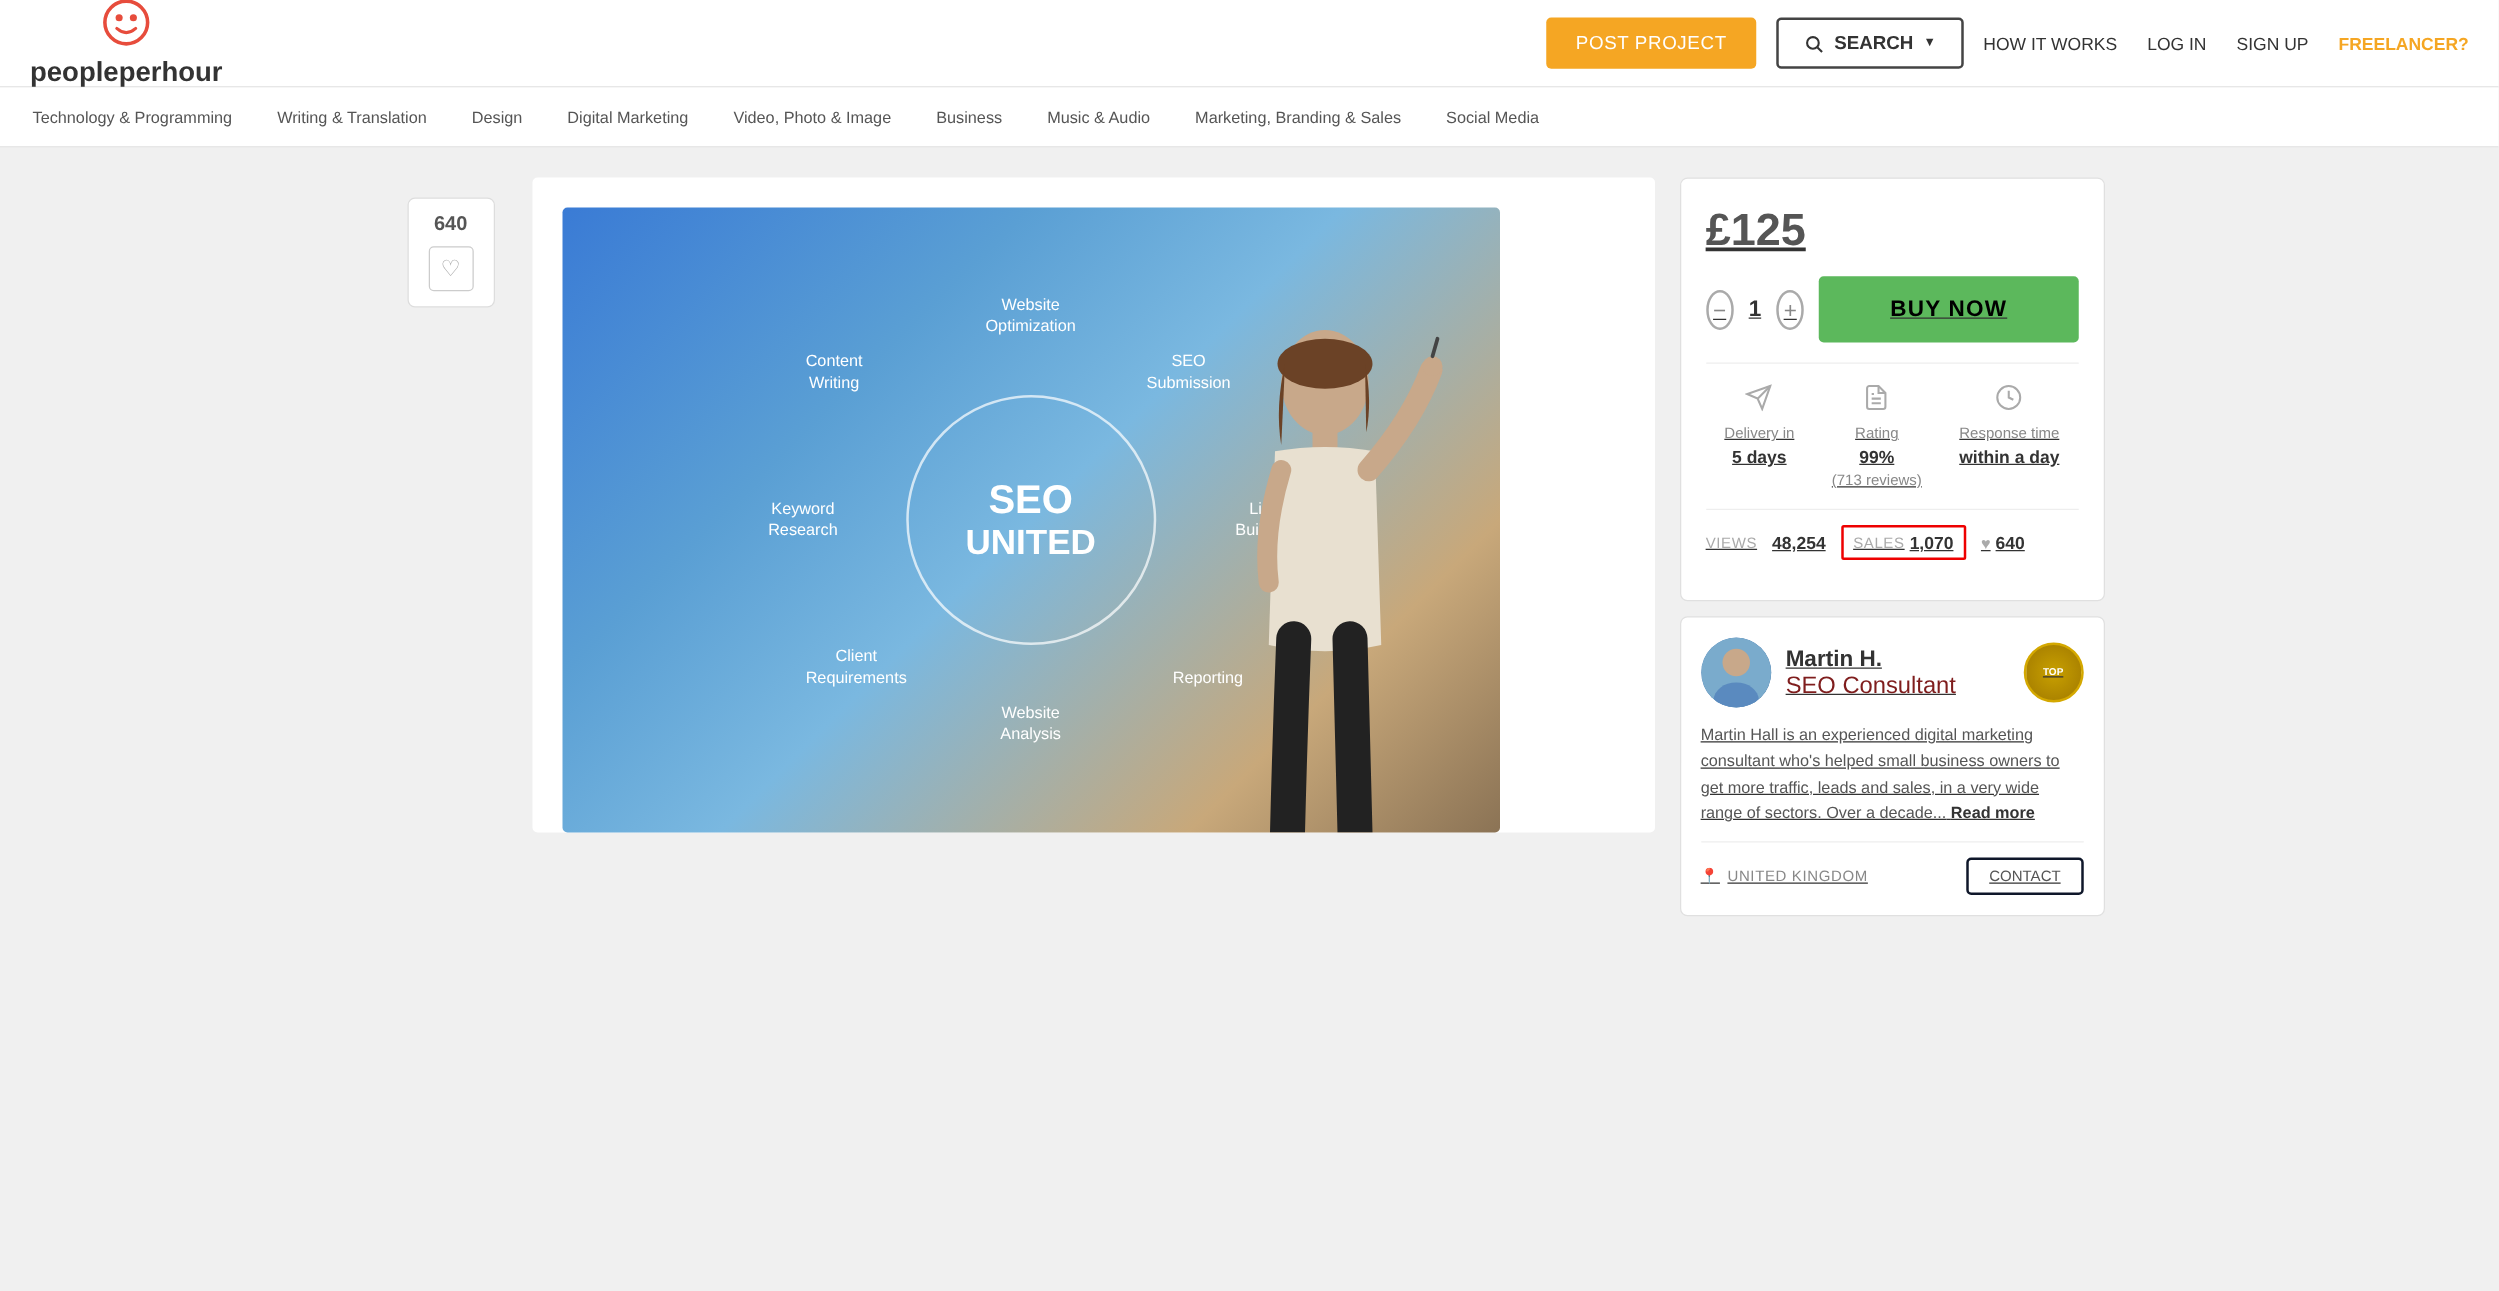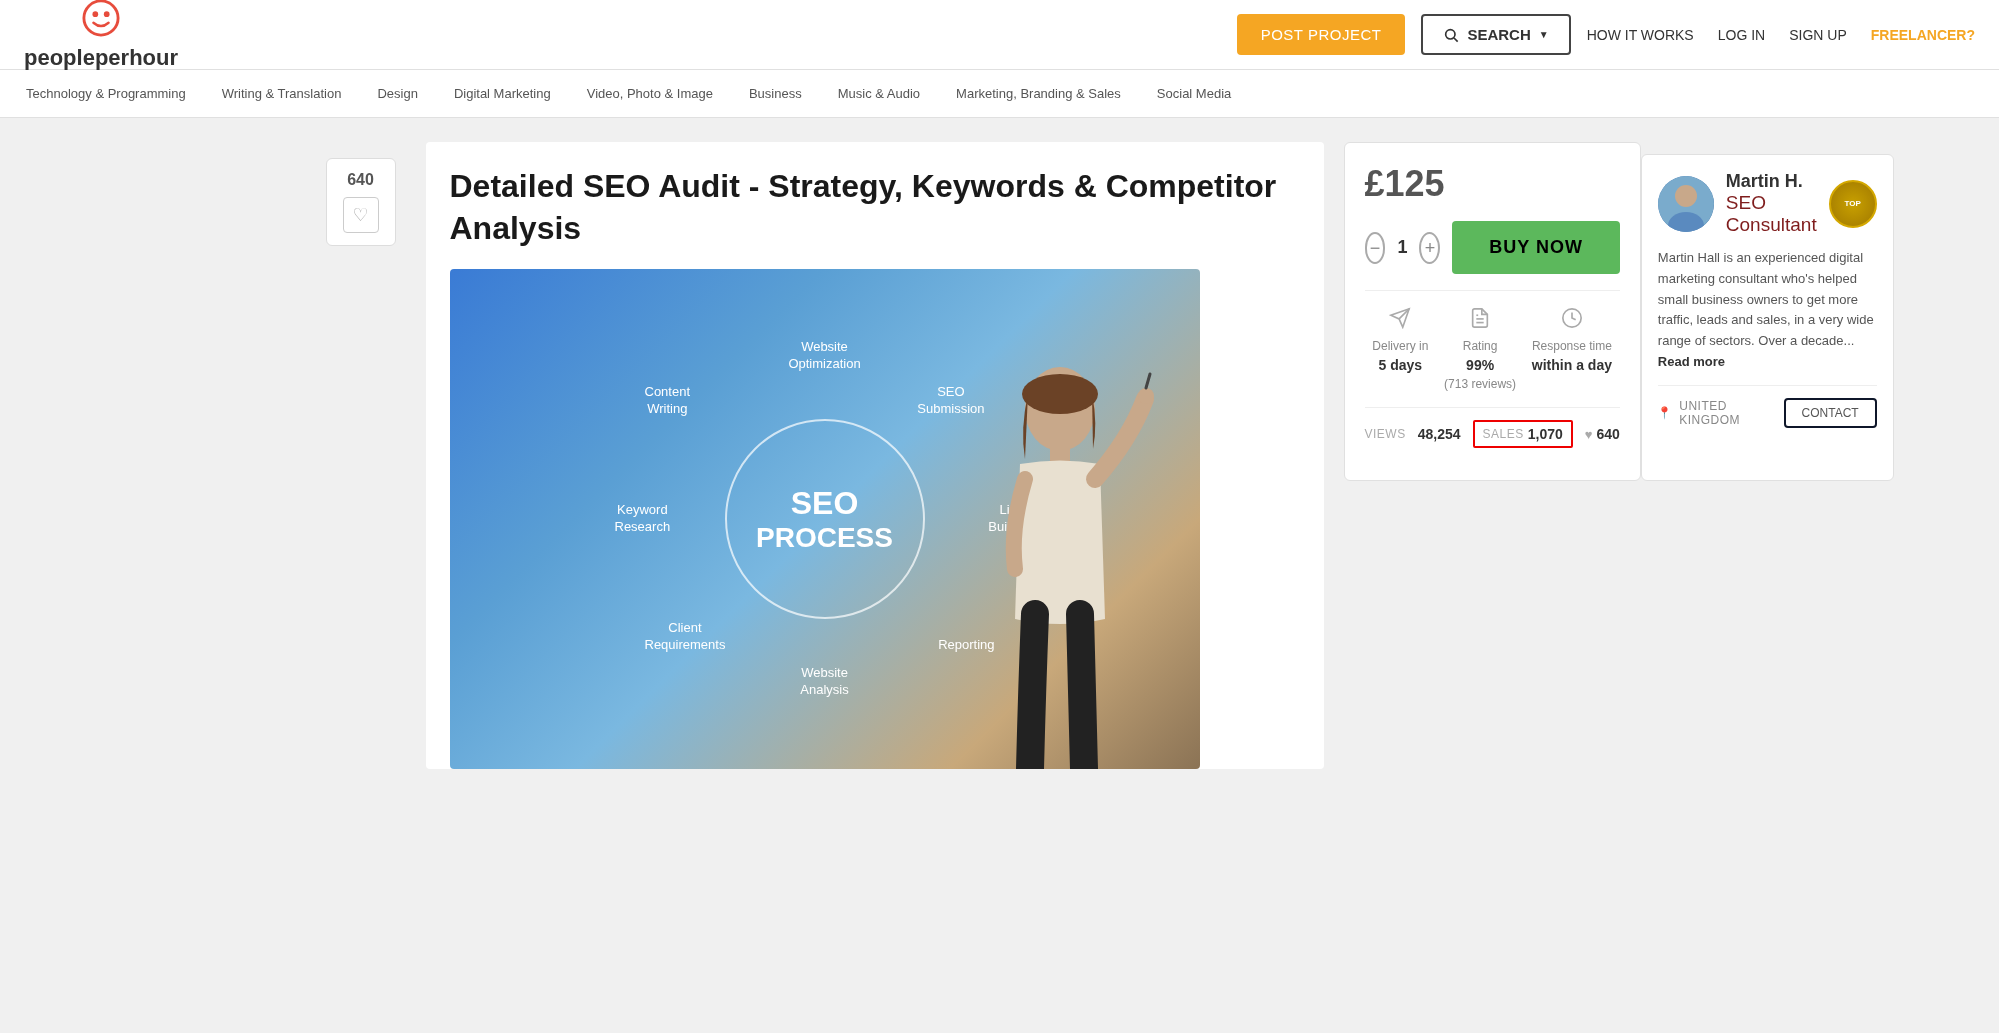--- a/index.html
+++ b/index.html
@@ -230,22 +230,23 @@
       bottom: 0;
       width: 200px;
       height: 420px;
     }
 
     
     .right-sidebar {
       min-width: 340px;
       max-width: 340px;
       display: flex;
-      flex-direction: row;
+      flex-direction: column;
       gap: 0;
+      text-decoration: underline;
     }
     .price-box {
       background: #fff;
       border: 1px solid #e0e0e0;
       border-radius: 6px;
       padding: 20px;
     }
     .price {
       font-size: 36px;
       font-weight: 700;
@@ -488,28 +489,27 @@
   <div class="left-sidebar">
     <div class="likes-box">
       <span class="likes-count">640</span>
       <button class="heart-btn">
         <span>♡</span>
       </button>
     </div>
   </div>
 
   <div class="product-area">
-    <h1 class="product-title">Detailed SEO Audit - Strategy, Keywords &amp; Competitor Analysis</h1>
     <div class="product-image-container">
 
       <div class="seo-diagram">
         <div class="seo-circle"></div>
         <div class="seo-center-text">
           <span class="seo-word">SEO</span>
-          <span class="process-word">PROCESS</span>
+          <span class="process-word">UNITED</span>
         </div>
         <div class="diagram-label label-top">Website<br>Optimization</div>
         <div class="diagram-label label-top-right">SEO<br>Submission</div>
         <div class="diagram-label label-right" style="right:-20px;">Link<br>Building</div>
         <div class="diagram-label label-bottom-right">Reporting</div>
         <div class="diagram-label label-bottom">Website<br>Analysis</div>
         <div class="diagram-label label-bottom-left">Client<br>Requirements</div>
         <div class="diagram-label label-left" style="left:-20px;">Keyword<br>Research</div>
         <div class="diagram-label label-top-left">Content<br>Writing</div>
       </div>

